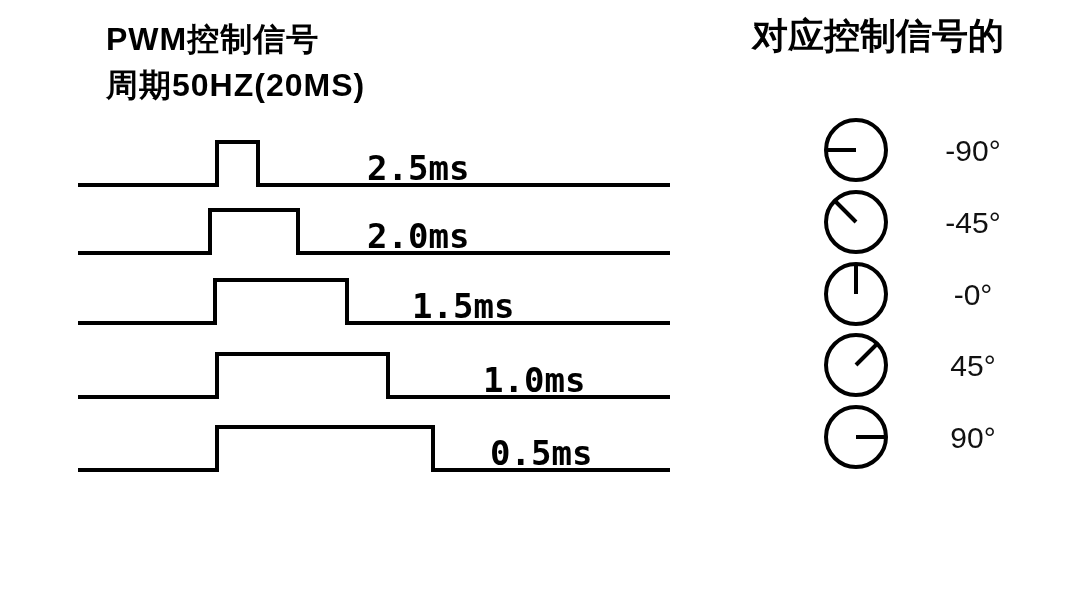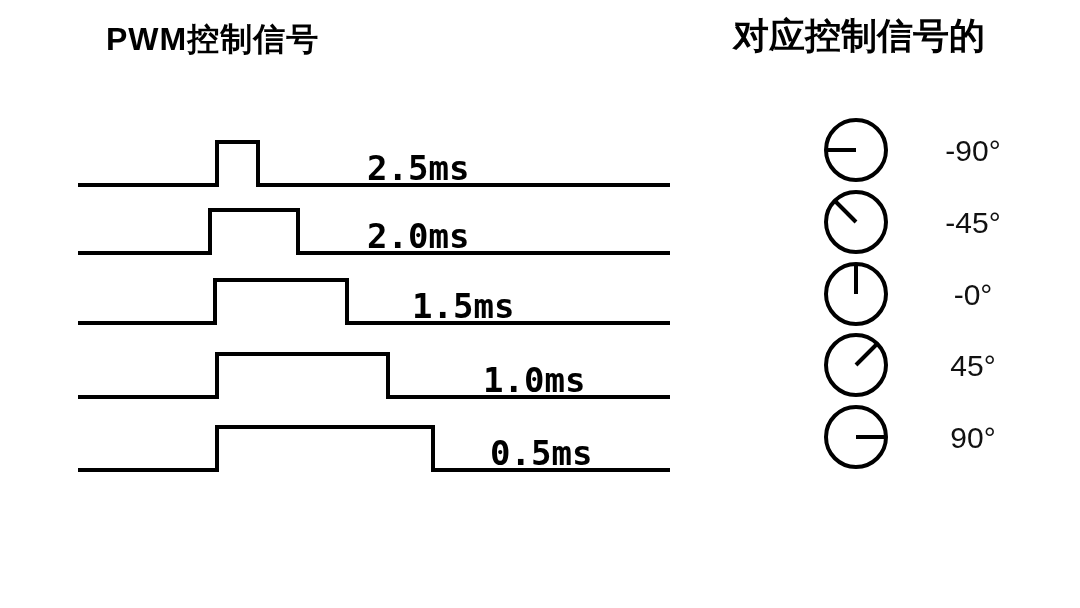--- a/index.html
+++ b/index.html
@@ -17,21 +17,21 @@
     top: 16px;
     font-size: 32px;
     font-weight: 700;
     line-height: 46px;
     color: #000000;
     letter-spacing: 1px;
     white-space: nowrap;
   }
   .right-title {
     position: absolute;
-    left: 733px;
+    left: 752px;
     top: 8px;
     font-size: 36px;
     font-weight: 700;
     line-height: 56px;
     color: #000000;
     white-space: nowrap;
   }
   svg.diagram {
     position: absolute;
     left: 0;
@@ -67,20 +67,21 @@
     fill: #111111;
   }
 </style>
 </head>
 <body>
 
 <div class="stage">
 
   <div class="left-title">
     <div>PWM控制信号</div>
+    <div>周期50HZ(20MS)</div>
   </div>
 
   <div class="right-title">
     <div>对应控制信号的</div>
   </div>
 
   <svg class="diagram" id="diagram" viewBox="0 0 1080 608">
       <g>
         <polyline points="78,185 217,185 217,142 258,142 258,185 670,185" class="wave"></polyline>
         <text x="367" y="180" class="pulse-label">2.5ms</text>

